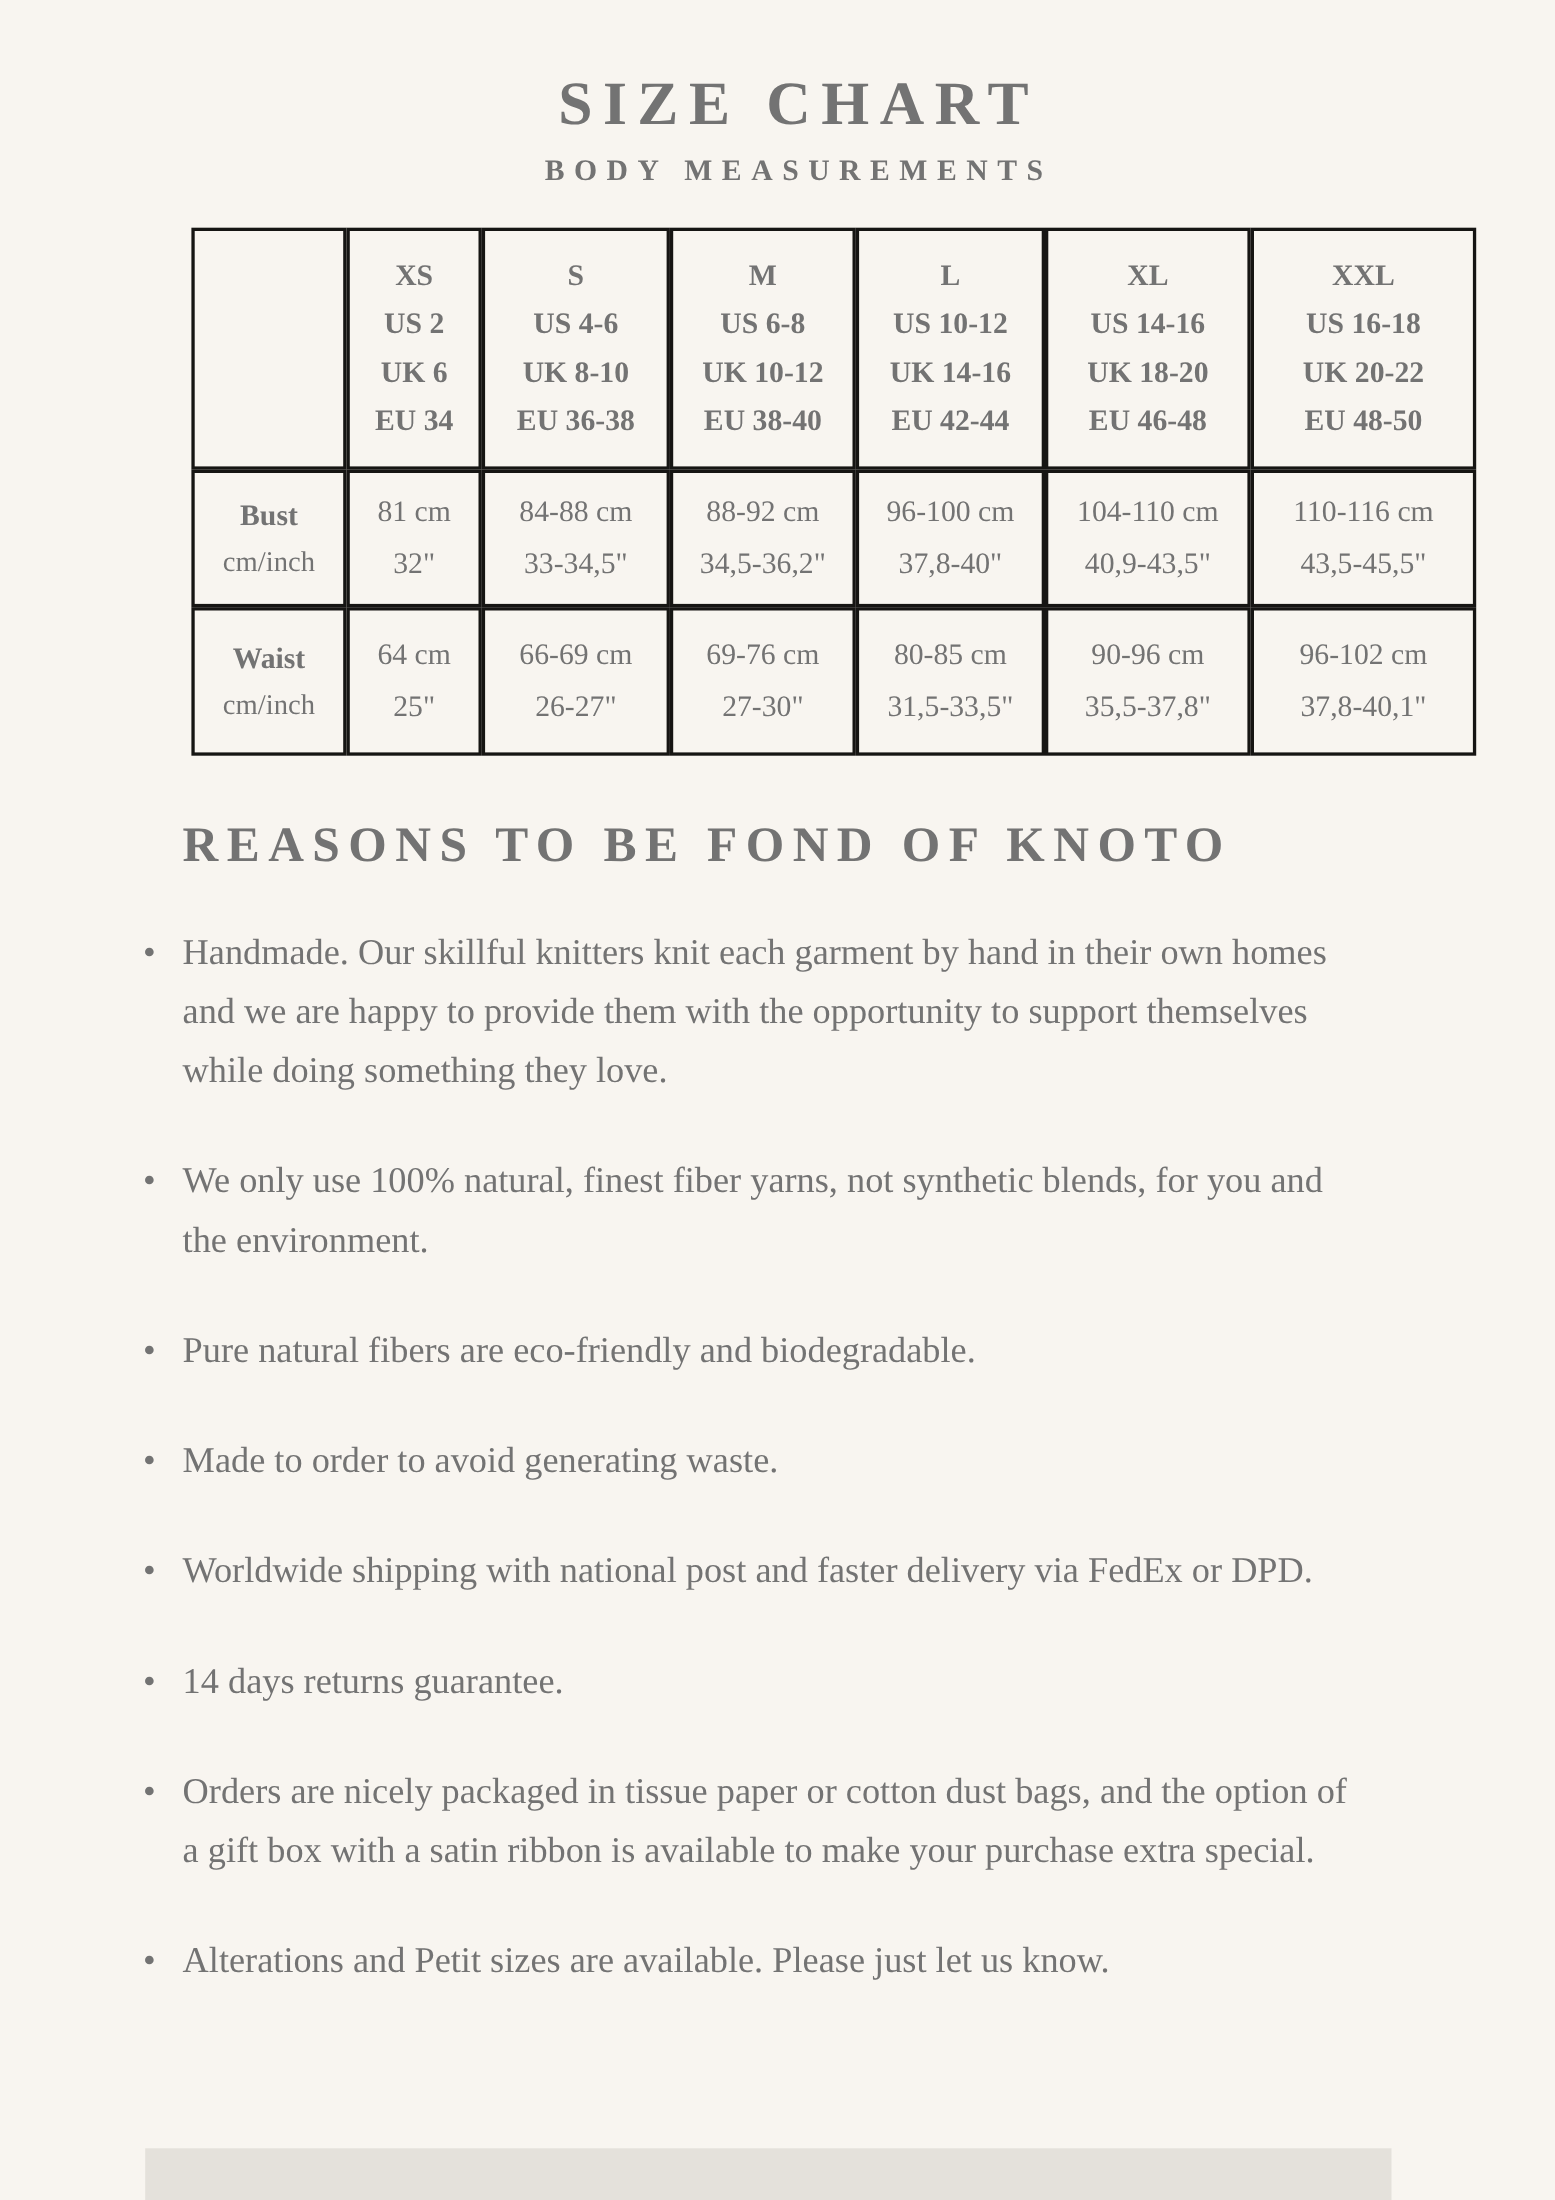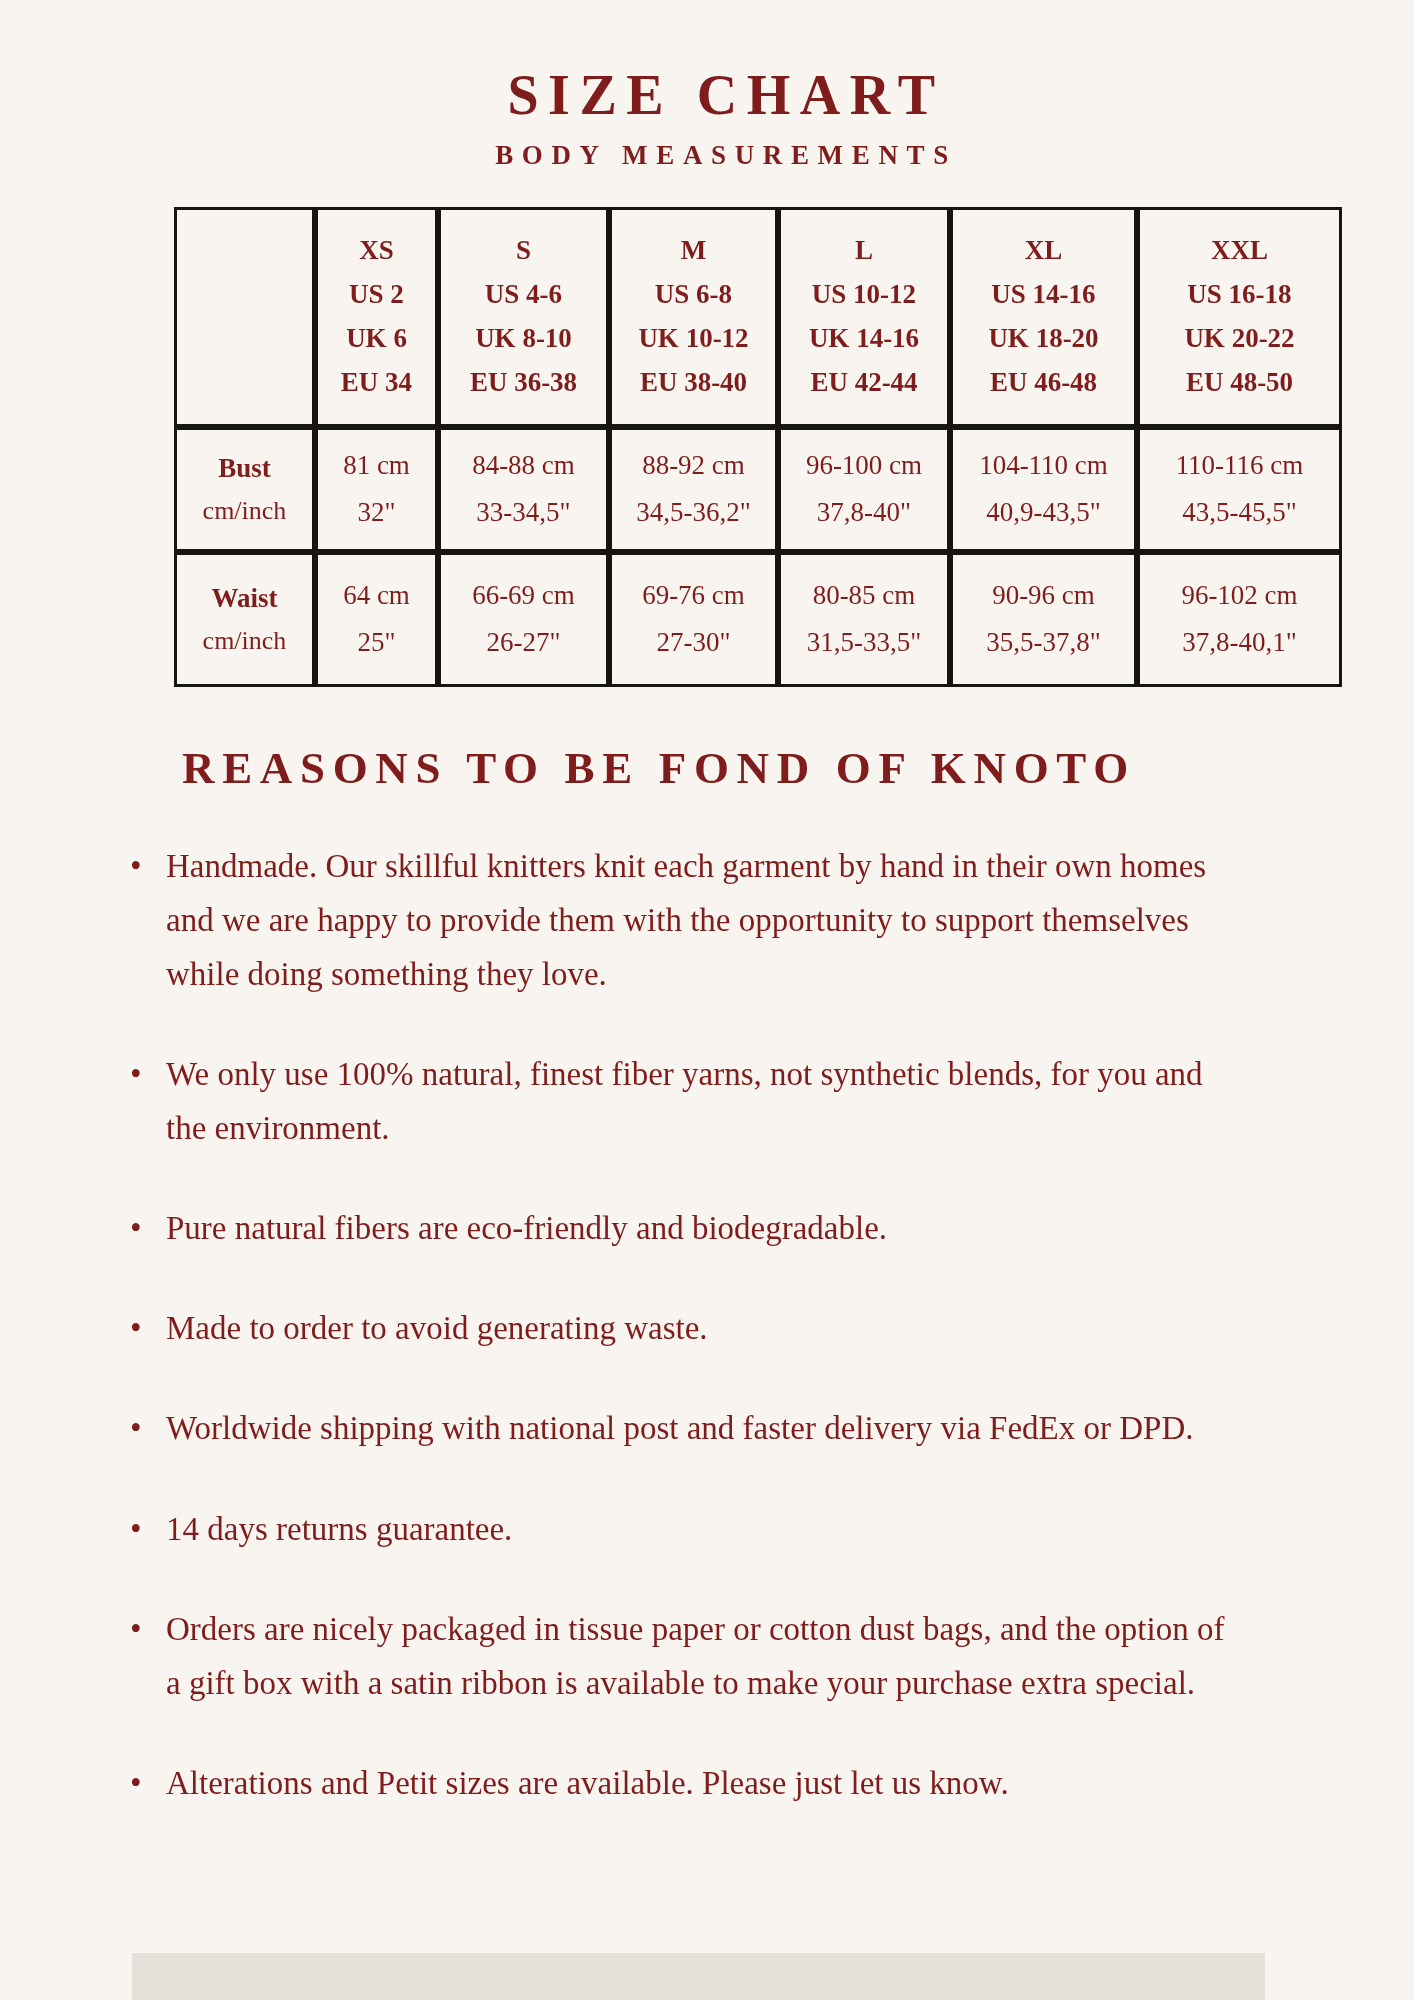--- a/index.html
+++ b/index.html
@@ -1,21 +1,21 @@
 <!DOCTYPE html>
 <html><head>
 <meta charset="utf-8">
 <style>
   html, body { margin: 0; padding: 0; }
   .page {
     position: relative;
     width: 1414px;
     height: 2000px;
     background: #f8f5f0;
-    color: #7f1d1d;
+    color: #737373;
     font-family: "Liberation Serif", "DejaVu Serif", serif;
     overflow: hidden;
   }
   .content {
     position: absolute;
     left: 142px;
     top: 0;
     width: 1168px;
   }
   .title {
@@ -52,21 +52,21 @@
     font-weight: 400;
   }
   .head-row th, .head-row td { height: 214px; }
   .row-bust td, .row-bust th { height: 119px; }
   .row-waist td, .row-waist th { height: 129px; }
   .head-cell div { line-height: 1.62; font-size: 27px; font-weight: 700; }
   .row-label .lbl { font-size: 27px; font-weight: 700; line-height: 1.6; }
   .row-label .unit { font-size: 26px; font-weight: 400; line-height: 1.6; }
   .meas div { font-size: 27px; line-height: 1.75; }
   .reasons-heading {
-    margin: 56px 0 0 40px;
+    margin: 56px 0 0 24px;
     font-size: 45px;
     font-weight: 700;
     letter-spacing: 0.17em;
     line-height: 1.15;
     white-space: nowrap;
   }
   ul.reasons-list {
     list-style: none;
     margin: 44px 0 0 0;
     padding: 0 0 0 24px;

